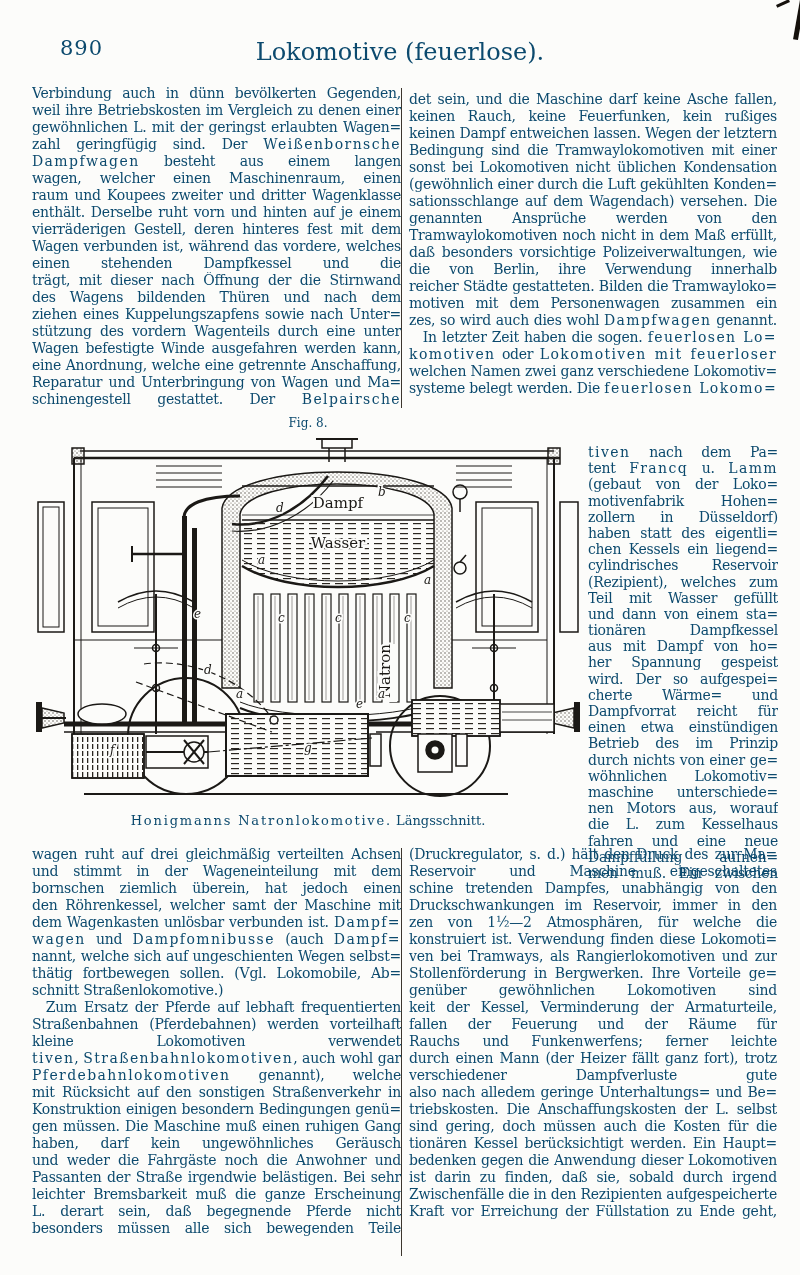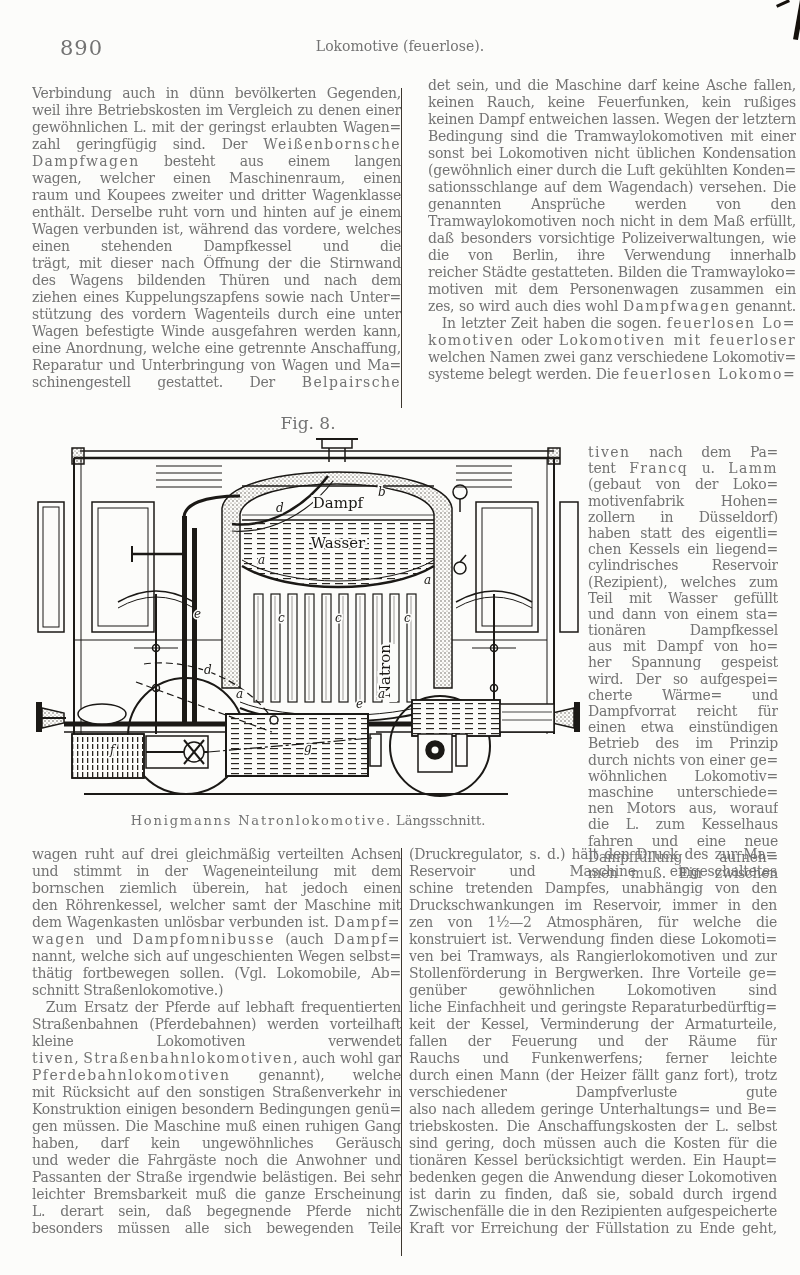--- a/index.html
+++ b/index.html
@@ -1,34 +1,34 @@
 <!DOCTYPE html>
 <html><head>
 <meta charset="utf-8">
 <style>
   html,body{margin:0;padding:0;background:#ffffff;}
   .page{position:relative;width:800px;height:1275px;background:#fcfcfa;
-        font-family:"DejaVu Serif", serif;color:#737373;overflow:hidden;}
+        font-family:"DejaVu Serif", serif;color:#0c4a6e;overflow:hidden;}
   .hdr-num{position:absolute;left:60px;top:36px;font-size:21px;letter-spacing:1px;}
-  .hdr-title{position:absolute;left:0;right:0;top:38px;text-align:center;font-size:14px;}
+  .hdr-title{position:absolute;left:0;right:0;top:38px;text-align:center;font-size:24px;}
   .divider{position:absolute;left:401px;width:1px;background:#3c362e;}
   .div-top{top:88px;height:320px;}
   .div-bot{top:848px;height:408px;}
   .col{position:absolute;font-size:14px;letter-spacing:-0.25px;}
   .line{height:17px;line-height:17px;text-align:justify;text-align-last:justify;overflow:hidden;}
   .line.pend{text-align-last:left;}
   .sperr{letter-spacing:1.4px;}
   .col-tl{left:32px;top:85px;width:369px;}
-  .col-tr{left:409px;top:77px;width:368px;margin-left:19px;}
+  .col-tr{left:409px;top:91px;width:368px;}
   .col-sd{left:588px;top:404px;width:190px;margin-top:40px;}
   .col-sd .line{height:16.2px;line-height:16.2px;}
   .col-bl{left:32px;top:846px;width:369px;}
   .col-br{left:409px;top:846px;width:368px;}
   .figure{position:absolute;left:36px;top:414px;width:544px;}
-  .fig-label{text-align:center;font-size:17px;height:22px;line-height:18px;}
+  .fig-label{text-align:center;font-size:12px;height:22px;line-height:18px;}
   .fig-caption{text-align:center;font-size:13px;margin-top:11px;white-space:nowrap;}
   .fig-caption .sperr{letter-spacing:1.8px;}
   svg{display:block;}
   svg text{font-family:"DejaVu Serif", serif;fill:#1b1916;}
   .lbl{font-style:italic;font-size:12px;paint-order:stroke;stroke:#fcfcfa;stroke-width:3px;}
   .big{font-size:15px;paint-order:stroke;stroke:#fcfcfa;stroke-width:4px;}
   .artifact{position:absolute;right:-2px;top:-6px;width:5px;height:46px;background:#15110c;
             transform:rotate(10deg);}
   .artifact2{position:absolute;right:10px;top:2px;width:14px;height:3px;background:#15110c;
             transform:rotate(-25deg);}
@@ -49,20 +49,21 @@
 
   <div class="col col-tl">
       <div class="line">Verbindung auch in dünn bevölkerten Gegenden,</div>
       <div class="line">weil ihre Betriebskosten im Vergleich zu denen einer</div>
       <div class="line">gewöhnlichen L. mit der geringst erlaubten Wagen=</div>
       <div class="line">zahl geringfügig sind. Der <span class="sperr">Weißenbornsche</span></div>
       <div class="line"><span class="sperr">Dampfwagen</span> besteht aus einem langen Eisenbahn=</div>
       <div class="line">wagen, welcher einen Maschinenraum, einen Gepäck=</div>
       <div class="line">raum und Koupees zweiter und dritter Wagenklasse</div>
       <div class="line">enthält. Derselbe ruht vorn und hinten auf je einem</div>
+      <div class="line">vierräderigen Gestell, deren hinteres fest mit dem</div>
       <div class="line">Wagen verbunden ist, während das vordere, welches</div>
       <div class="line">einen stehenden Dampfkessel und die Dampfmaschine</div>
       <div class="line">trägt, mit dieser nach Öffnung der die Stirnwand</div>
       <div class="line">des Wagens bildenden Thüren und nach dem Heraus=</div>
       <div class="line">ziehen eines Kuppelungszapfens sowie nach Unter=</div>
       <div class="line">stützung des vordern Wagenteils durch eine unter dem</div>
       <div class="line">Wagen befestigte Winde ausgefahren werden kann,</div>
       <div class="line">eine Anordnung, welche eine getrennte Anschaffung,</div>
       <div class="line">Reparatur und Unterbringung von Wagen und Ma=</div>
       <div class="line">schinengestell gestattet. Der <span class="sperr">Belpairsche Dampf=</span></div>
@@ -144,21 +145,20 @@
   <div class="col col-br">
       <div class="line">(Druckregulator, s. d.) hält den Druck des zur Ma=</div>
       <div class="line">Reservoir und Maschine eingeschaltetes Reduzierventil</div>
       <div class="line">schine tretenden Dampfes, unabhängig von den starken</div>
       <div class="line">Druckschwankungen im Reservoir, immer in den Gren=</div>
       <div class="line">zen von 1½—2 Atmosphären, für welche die Maschine</div>
       <div class="line">konstruiert ist. Verwendung finden diese Lokomoti=</div>
       <div class="line">ven bei Tramways, als Rangierlokomotiven und zur</div>
       <div class="line">Stollenförderung in Bergwerken. Ihre Vorteile ge=</div>
       <div class="line">genüber gewöhnlichen Lokomotiven sind außerordent=</div>
-      <div class="line">liche Einfachheit und geringste Reparaturbedürftig=</div>
       <div class="line">keit der Kessel, Verminderung der Armaturteile, Weg=</div>
       <div class="line">fallen der Feuerung und der Räume für Speisewasser</div>
       <div class="line">Rauchs und Funkenwerfens; ferner leichte Bedienung</div>
       <div class="line">durch einen Mann (der Heizer fällt ganz fort), trotz ver=</div>
       <div class="line">verschiedener Dampfverluste gute Dampfausnutzung,</div>
       <div class="line">also nach alledem geringe Unterhaltungs= und Be=</div>
       <div class="line">triebskosten. Die Anschaffungskosten der L. selbst</div>
       <div class="line">sind gering, doch müssen auch die Kosten für die sta=</div>
       <div class="line">tionären Kessel berücksichtigt werden. Ein Haupt=</div>
       <div class="line">bedenken gegen die Anwendung dieser Lokomotiven</div>

